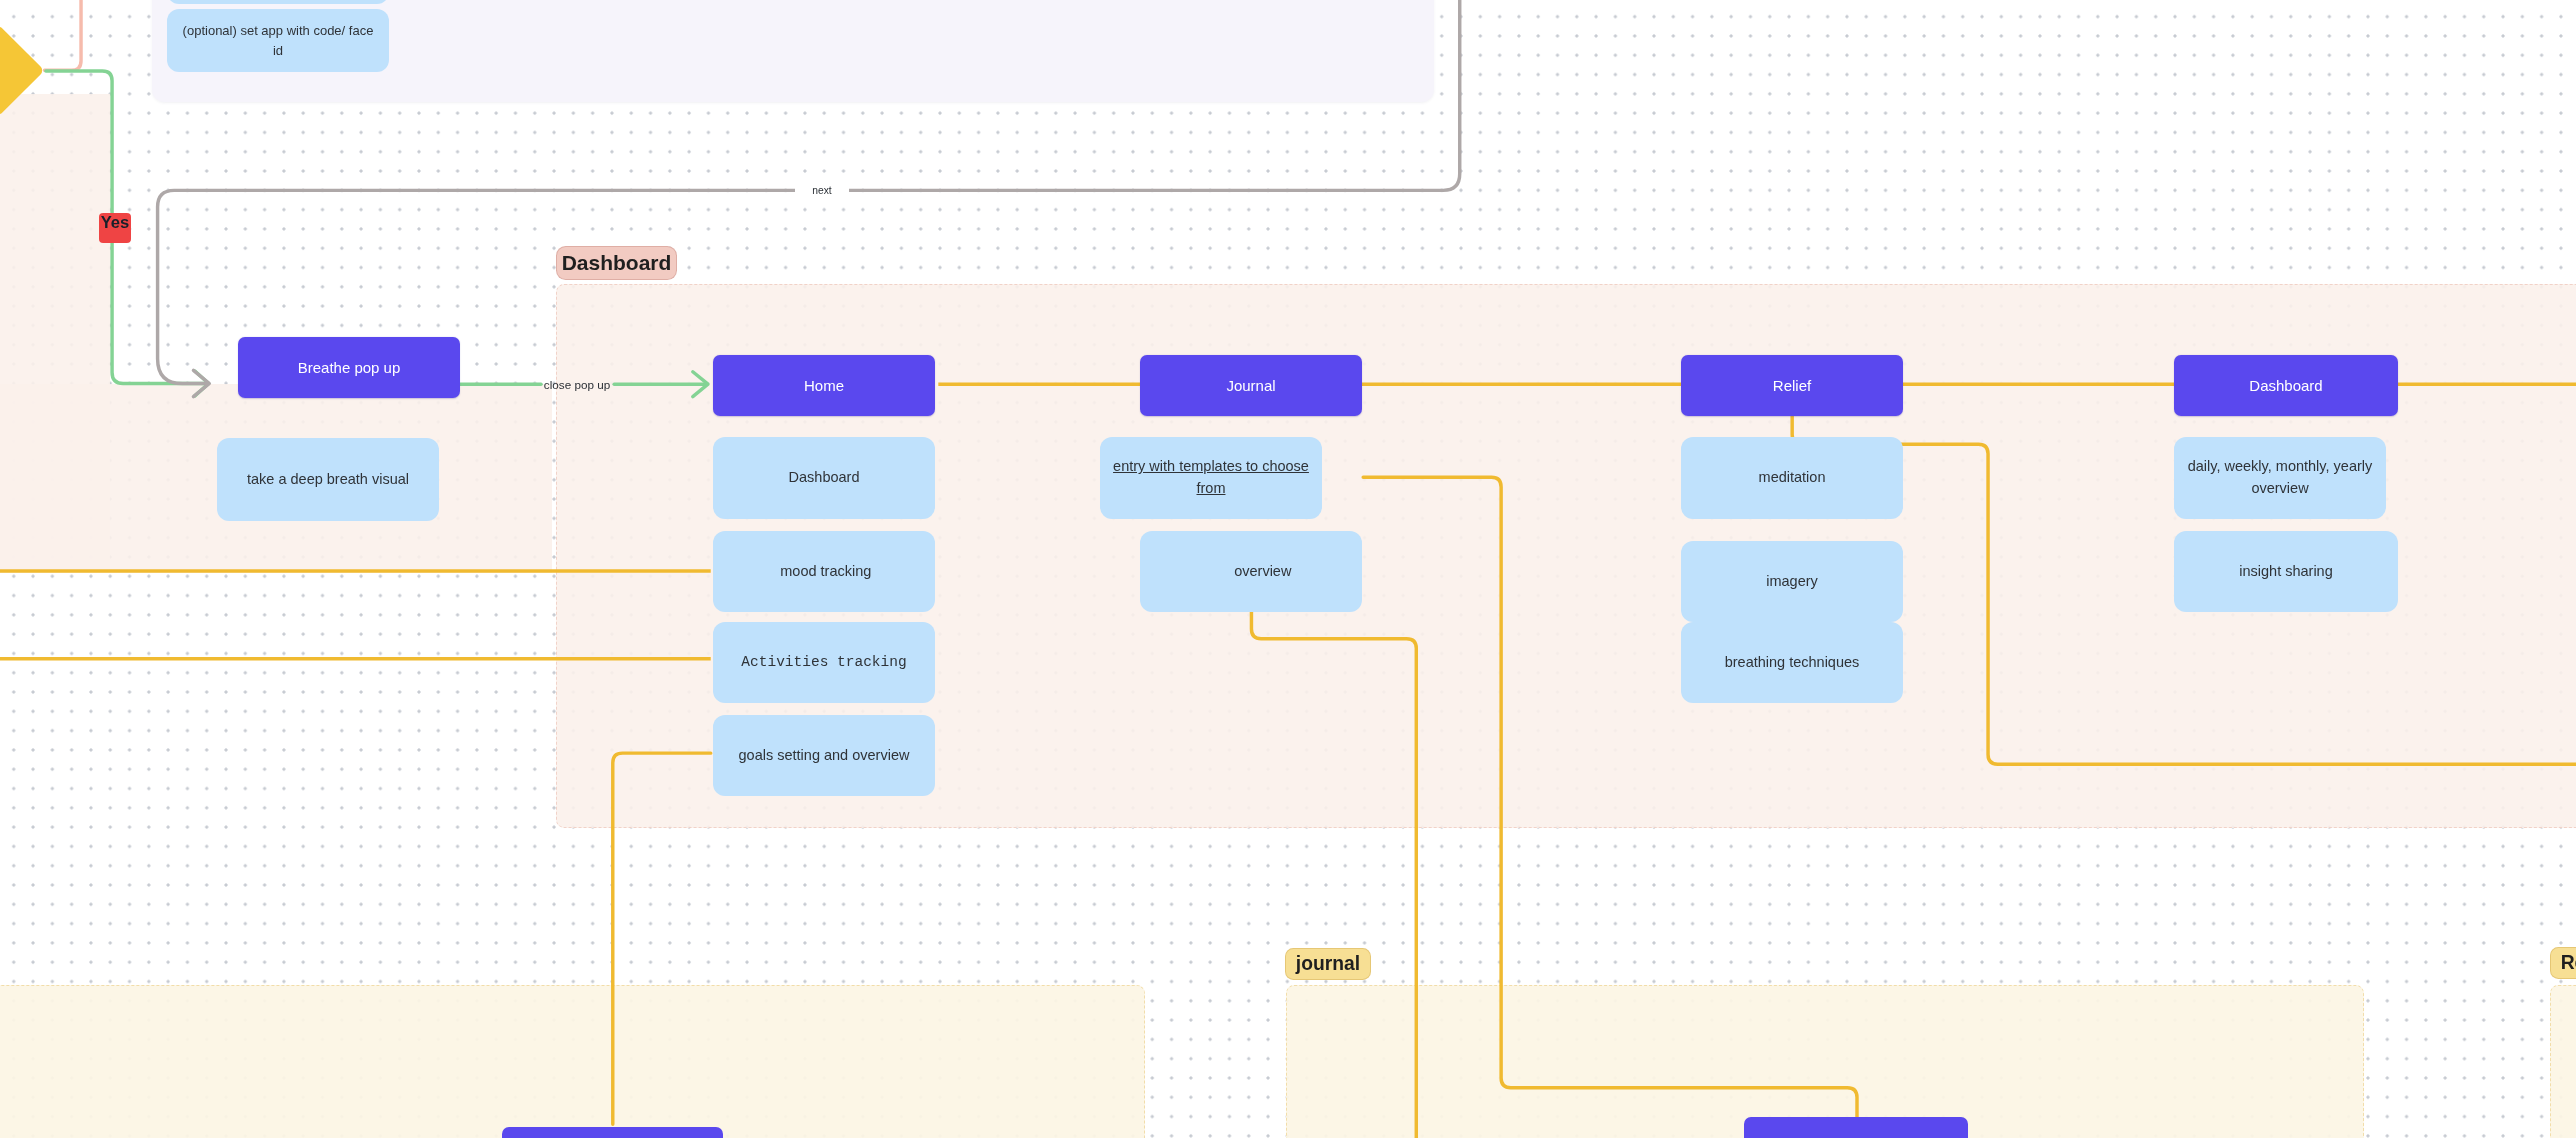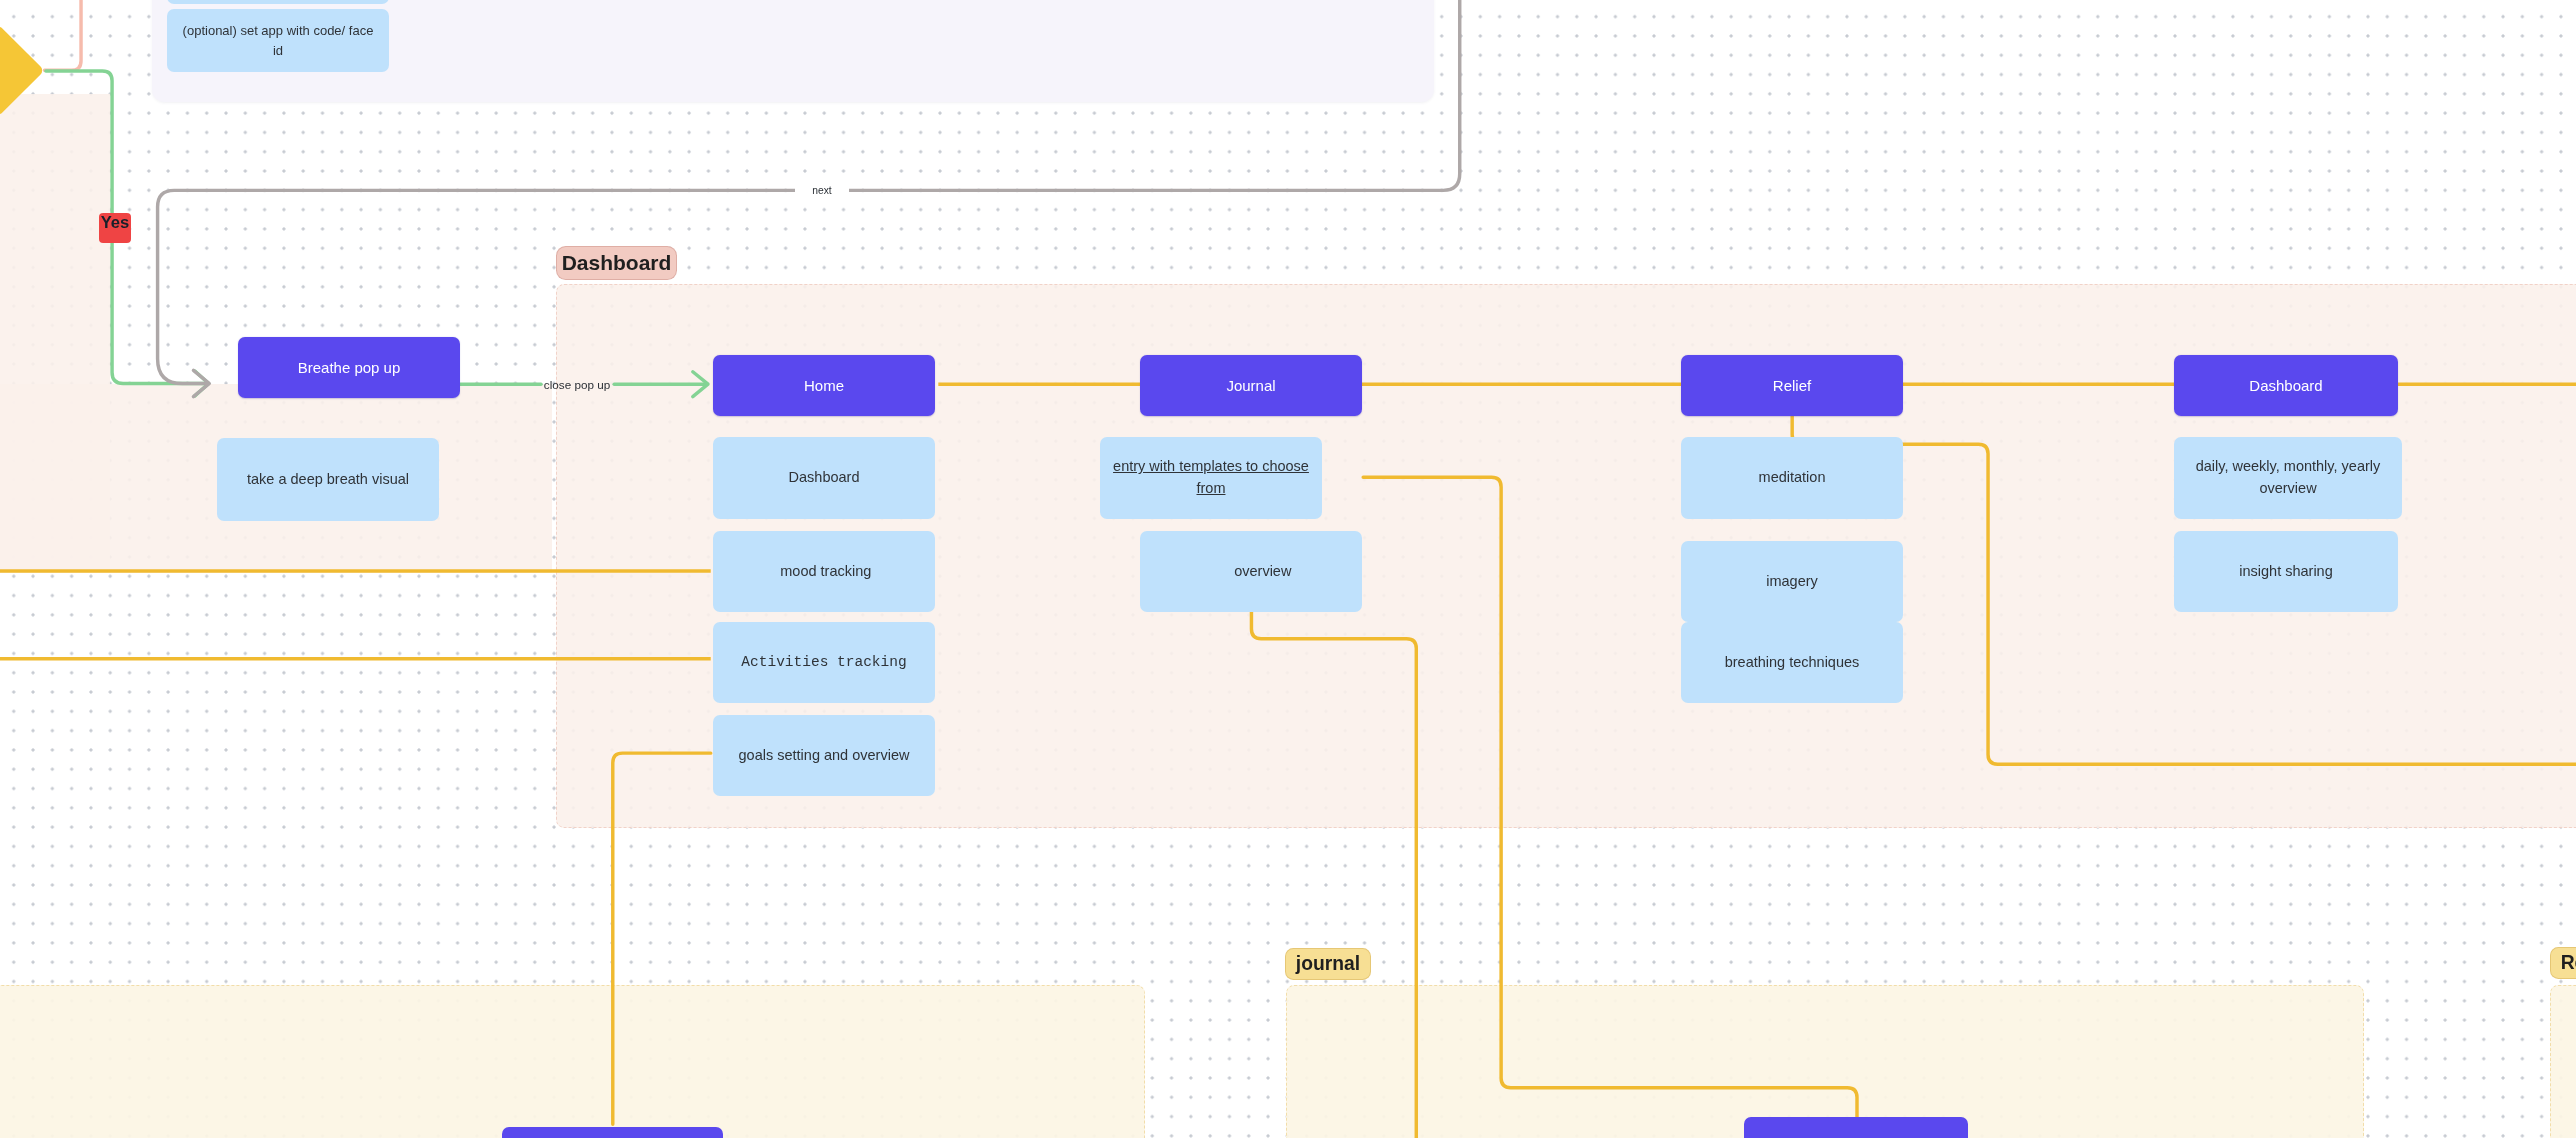--- a/index.html
+++ b/index.html
@@ -44,21 +44,21 @@
     color:#ffffff;
     font-size:15px;
     display:flex;align-items:center;justify-content:center;
     text-align:center;
     box-shadow:0 0.7px 1.4px rgba(60,50,160,0.25);
   }
   .node-item{
     position:absolute;
     width:222px;
     background:#bfe1fc;
-    border-radius:7px;
+    border-radius:12px;
     color:#2f3338;
     font-size:14.5px;
     line-height:1.5;
     display:flex;align-items:center;justify-content:center;
     text-align:center;
     padding:0 12.4px;
     box-sizing:border-box;
   }
   .tag{
     position:absolute;
@@ -239,21 +239,21 @@
 <div class="node-item" style="left:1681px;top:541px;height:81px;">
   <span>imagery</span>
 </div>
 <div class="node-item" style="left:1681px;top:622px;height:81px;">
   <span>breathing techniques</span>
 </div>
 
 <div class="node-header" style="left:2174px;top:355px;width:224px;">
   <span>Dashboard</span>
 </div>
-<div class="node-item" style="left:2174px;top:437px;width:228px;height:82px;">
+<div class="node-item" style="left:2174px;top:437px;width:212px;height:82px;">
   <span>daily, weekly, monthly, yearly overview</span>
 </div>
 <div class="node-item" style="left:2174px;top:531px;width:224px;height:81px;">
   <span>insight sharing</span>
 </div>
 
 <div class="btn-purple" style="left:502px;top:1127px;width:221px;height:41px;"></div>
 <div class="btn-purple" style="left:1744px;top:1117px;width:224px;height:41px;"></div>
 
 

